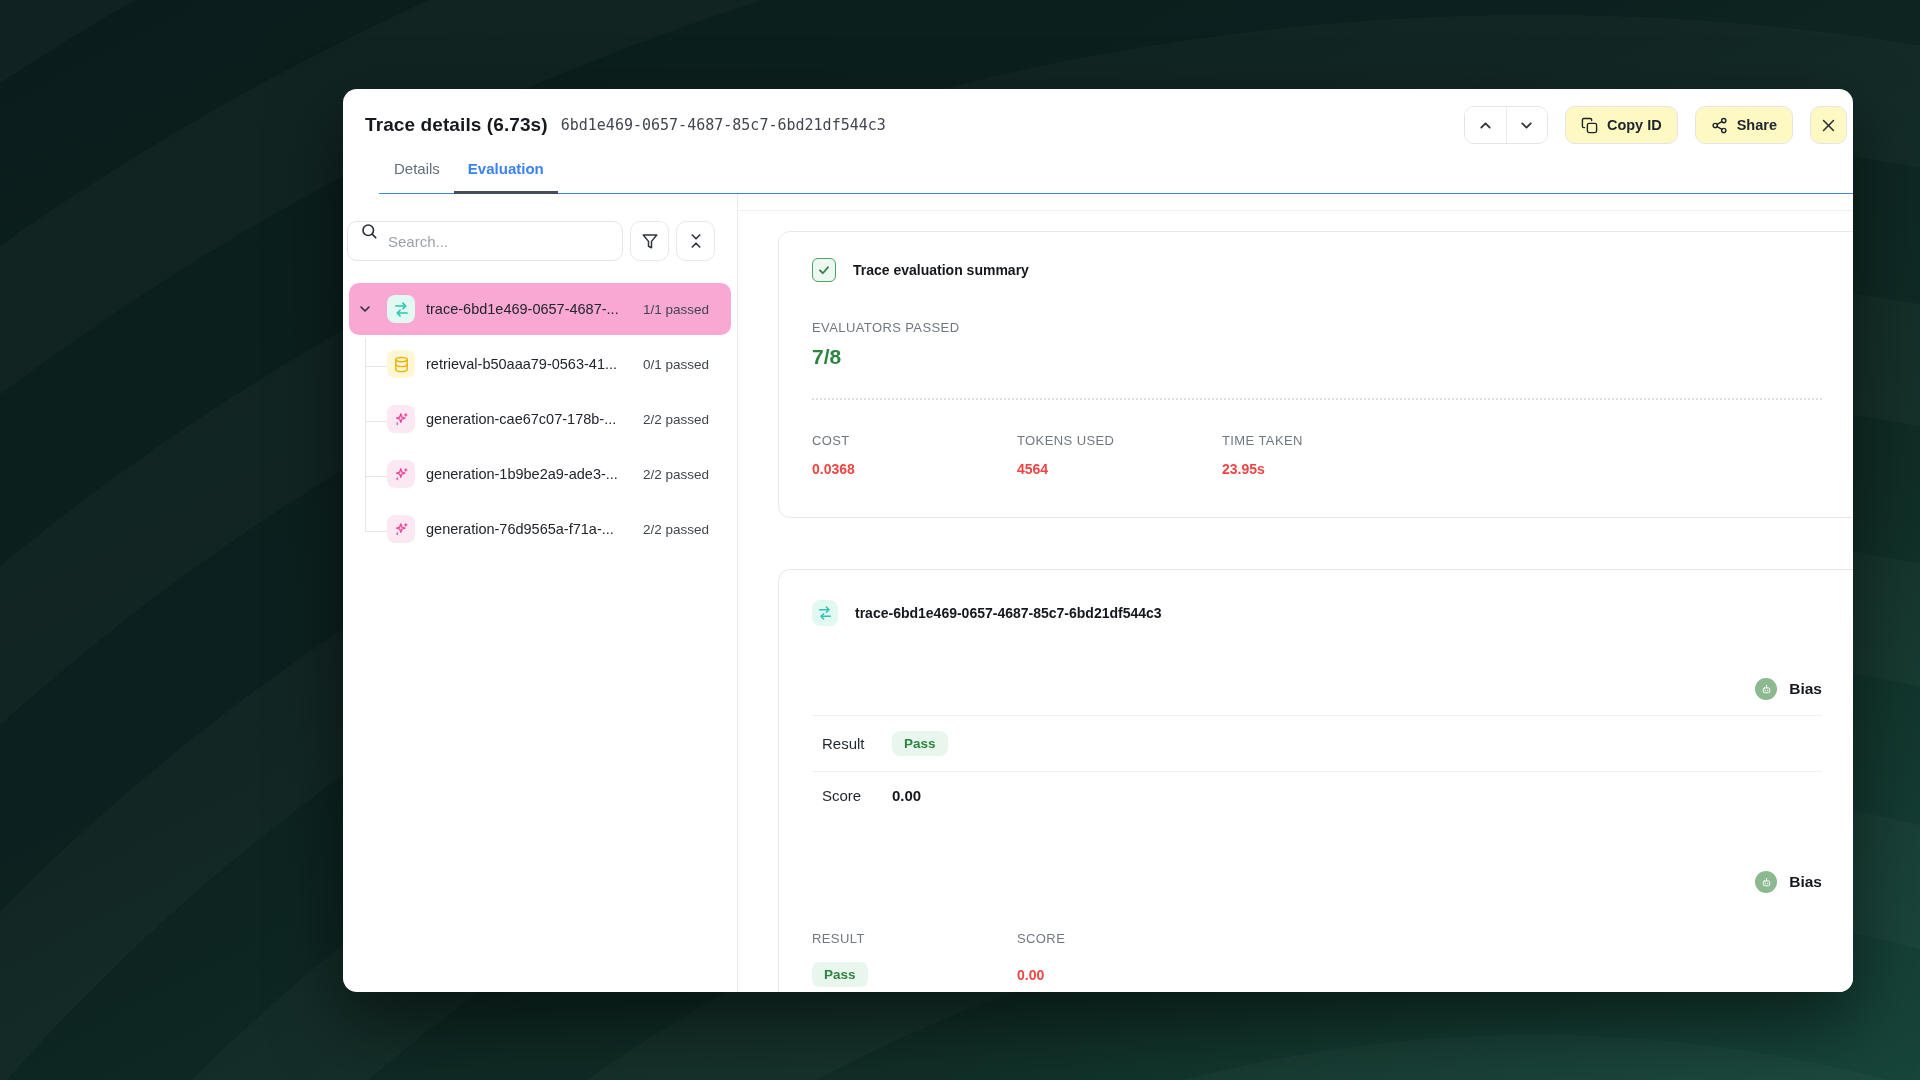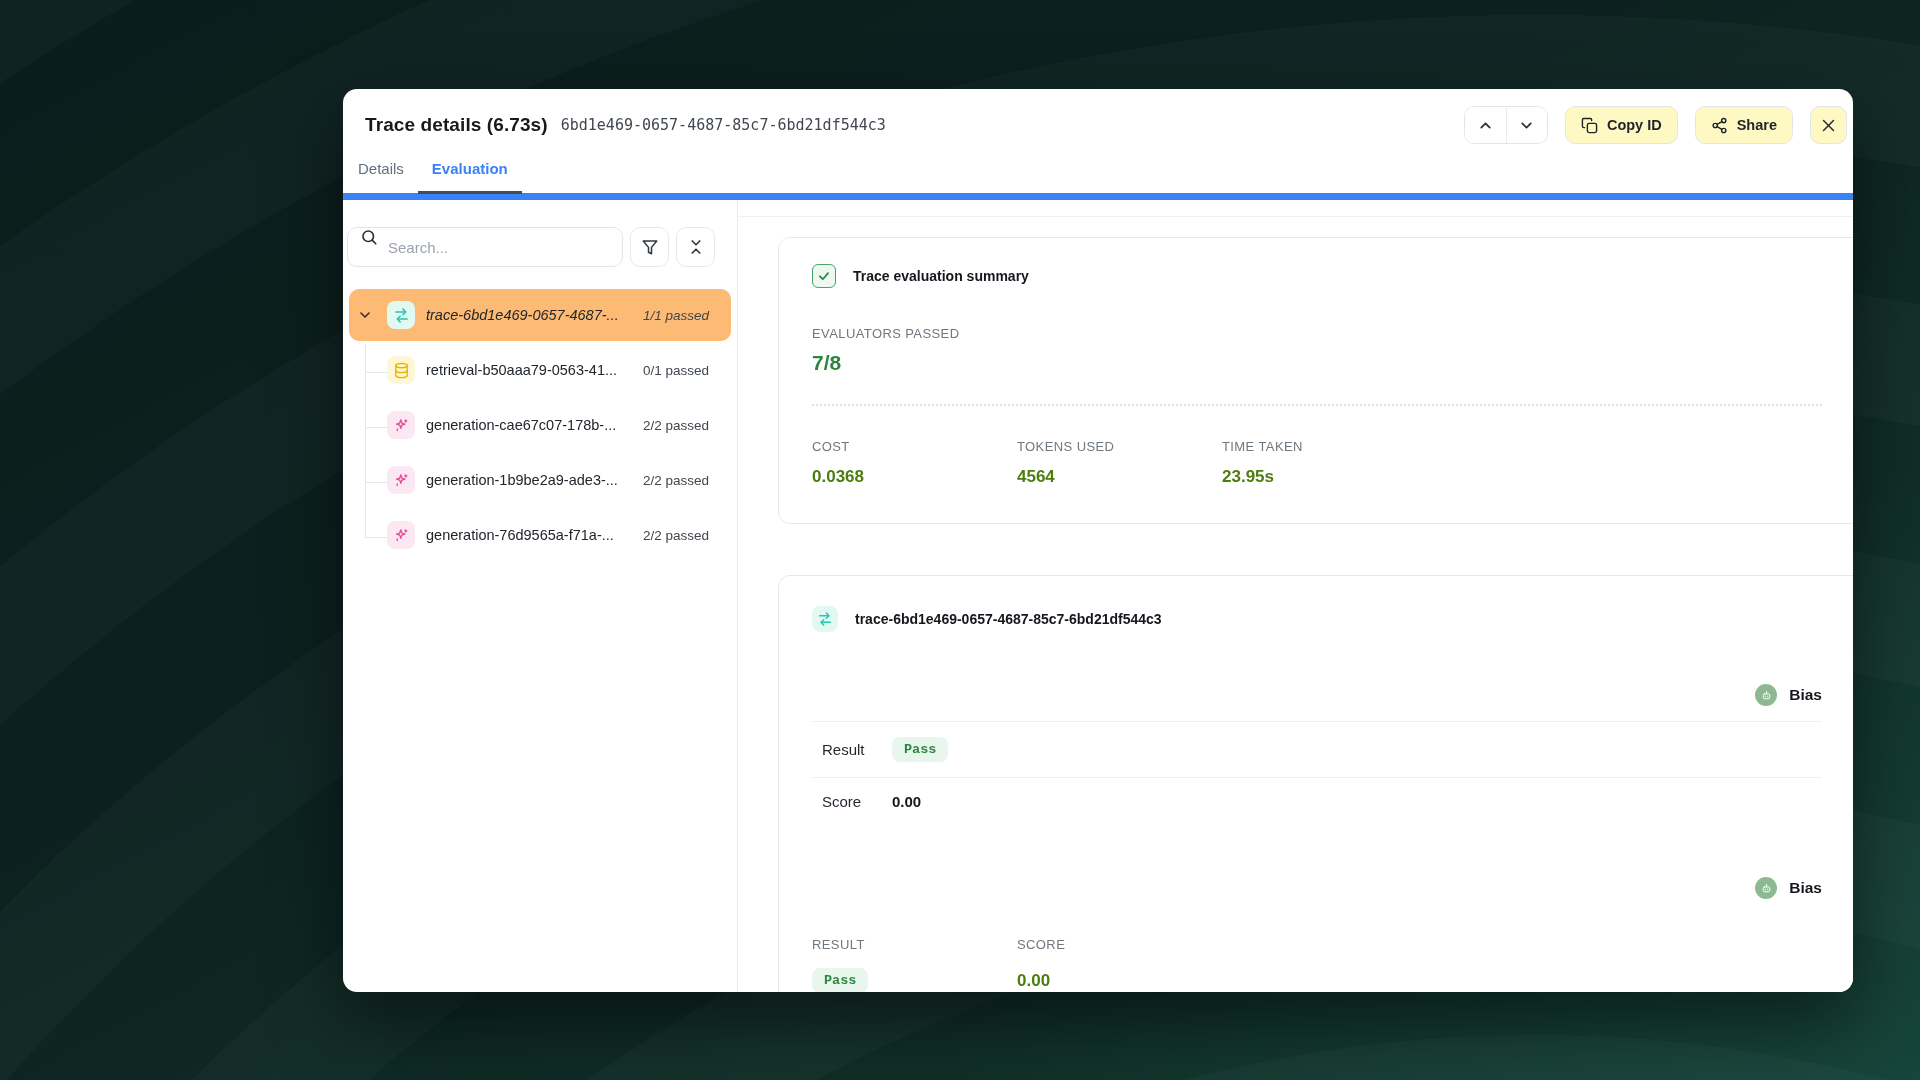--- a/index.html
+++ b/index.html
@@ -28,36 +28,36 @@
   .btn { display:flex; align-items:center; justify-content:center; gap:9px; height:38px;
          background:#fef9c3; border:1px solid #e2e6ea; border-radius:10px; cursor:pointer;
          font-size:14.5px; font-weight:700; color:#1d242b; padding:0 15px; }
   .nav-group { display:flex; height:38px; border:1px solid #e2e6ea; border-radius:10px; overflow:hidden; }
   .nav-group .nav-btn { width:41px; height:100%; background:#fff; display:flex; align-items:center; justify-content:center; cursor:pointer; }
   .nav-group .nav-btn + .nav-btn { border-left:1px solid #e9ecef; }
   .btn-icononly { width:37px; padding:0; }
   .ic { display:block; }
 
   
-  .tabs { flex:none; display:flex; padding-left:1px; margin-top:15px; border-bottom:7px solid #3b82f6; }
+  .tabs { flex:none; display:flex; padding-left:1px; margin-top:15px; border-bottom:1px solid #3b82f6;margin-left:36px; }
   .tab { padding:0 14px 14px; font-size:15px; color:#61707f; cursor:pointer; margin-bottom:-1px; }
   .tab.active { color:#3b82f6; font-weight:700; border-bottom:3px solid #454e57; }
 
   
   .split { flex:1; display:flex; min-height:0; }
   .sidebar { width:395px; flex:none; border-right:1px solid #e8eaec; padding:27px 0 0 4px; }
   .search-row { display:flex; gap:7px; }
   .search-box { width:276px; height:40px; border:1px solid #e1e5ea; border-radius:10px; display:flex; padding:0 12px; gap:10px; background:#fff; }
   .search-box input { border:none; outline:none; flex:1; font-size:15px; color:#20262c; font-family:"Liberation Sans",sans-serif; background:transparent; }
   .search-box input::placeholder { color:#9aa3ad; }
   .sq-btn { width:39px; height:40px; border:1px solid #e5e8ec; border-radius:10px; background:#fff; display:flex; align-items:center; justify-content:center; cursor:pointer; }
 
   .tree { margin-top:22px; position:relative; }
   .trow { display:flex; align-items:center; height:52px; margin:0 6px 3px 2px; border-radius:10px; padding-left:8px; cursor:pointer; position:relative; }
-  .trow.selected { background:#fdba74;font-style:italic; }
+  .trow.selected { background:#f9a8d4; }
   .caret { width:16px; height:16px; flex:none; margin-right:14px; }
   .caret-spacer { width:30px; flex:none; }
   .node-icon { width:28px; height:28px; border-radius:8px; flex:none; display:flex; align-items:center; justify-content:center; }
   .node-icon.mint   { background:#e2f9f2; }
   .node-icon.yellow { background:#fdf7d6; }
   .node-icon.pink   { background:#fbe8f3; }
   .tname { margin-left:11px; font-size:14.5px; color:#20262c; white-space:nowrap; }
   .tcount { margin-left:auto; margin-right:22px; font-size:13.5px; color:#3f464e; white-space:nowrap; }
   .connector { position:absolute; background:#e4e7ea; }
 
@@ -66,34 +66,34 @@
   .main-topline { height:17px; border-bottom:1px solid #eef0f2; }
   .card { border:1px solid #e6e9ec; border-radius:12px; background:#fff; margin-left:40px; margin-right:-30px; }
   .card1 { margin-top:20px; padding:26px 60px 30px 33px; height:287px; }
   .card-title-row { display:flex; align-items:center; gap:17px; }
   .card-title { font-size:14px; font-weight:700; color:#14181d; }
   .check-icon { width:24px; height:24px; border-radius:6px; background:#ecf8f0; border:1.5px solid #49a565; display:flex; align-items:center; justify-content:center; }
   .mini-label { font-size:13px; color:#70787f; letter-spacing:.4px; font-weight:500; }
   .big-green { margin-top:10px; font-size:21px; font-weight:700; color:#2e8540; }
   .dotted-div { margin-top:29px; border-top:2px dotted #dde1e5; }
   .stats { margin-top:33px; display:grid; grid-template-columns:205px 205px 1fr; }
-  .stat-val { margin-top:13px; font-size:17px; font-weight:700; color:#4d7c0f; }
+  .stat-val { margin-top:13px; font-size:14px; font-weight:700; color:#ef4444; }
   .mt38 { margin-top:38px; }
 
   .card2 { margin-top:51px; padding:30px 60px 0 33px; height:480px; }
   .mint-lg { width:26px; height:26px; border-radius:8px; background:#e2f9f2; display:flex; align-items:center; justify-content:center; }
   .sec-head { display:flex; align-items:center; gap:12px; margin-top:52px;justify-content:flex-end; }
   .sec-head.indent { margin-left:74px; }
   .robot-badge { width:22px; height:22px; border-radius:50%; background:#8cb990; display:flex; align-items:center; justify-content:center; flex:none; }
   .sec-name { font-size:15.5px; font-weight:700; color:#14181d; }
   .hr { border-top:1px solid #eef0f2; margin-top:15px; }
   .kv-row { display:grid; grid-template-columns:70px 1fr; align-items:center; padding:15px 0 15px 10px; }
   .kv-label { font-size:15px; color:#1f272e; }
   .kv-val { font-size:15px; font-weight:600; color:#14181d; }
-  .pill { display:inline-block; justify-self:start; padding:5px 12px; border-radius:8px; background:#e9f6ee; color:#2e8540; font-size:13.5px; font-weight:700;font-family:Liberation Mono, monospace; }
+  .pill { display:inline-block; justify-self:start; padding:5px 12px; border-radius:8px; background:#e9f6ee; color:#2e8540; font-size:13.5px; font-weight:700; }
   .two-col { display:grid; grid-template-columns:205px 1fr; }
   .labels-row { margin-top:38px; }
   .values-row { margin-top:16px; align-items:center; }
 </style>
 </head>
 <body>
 
 <div class="modal">
 
   <div class="hdr-row">

